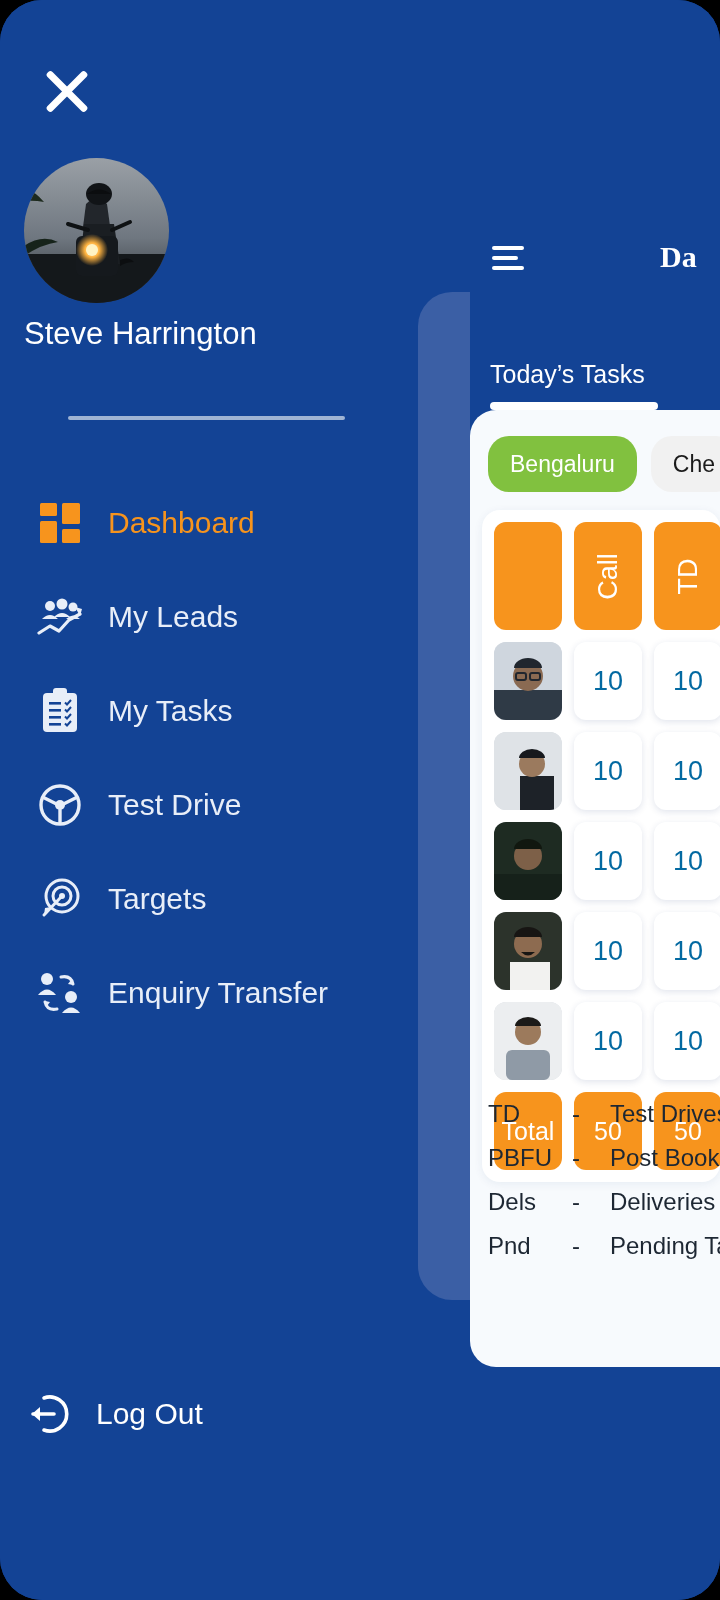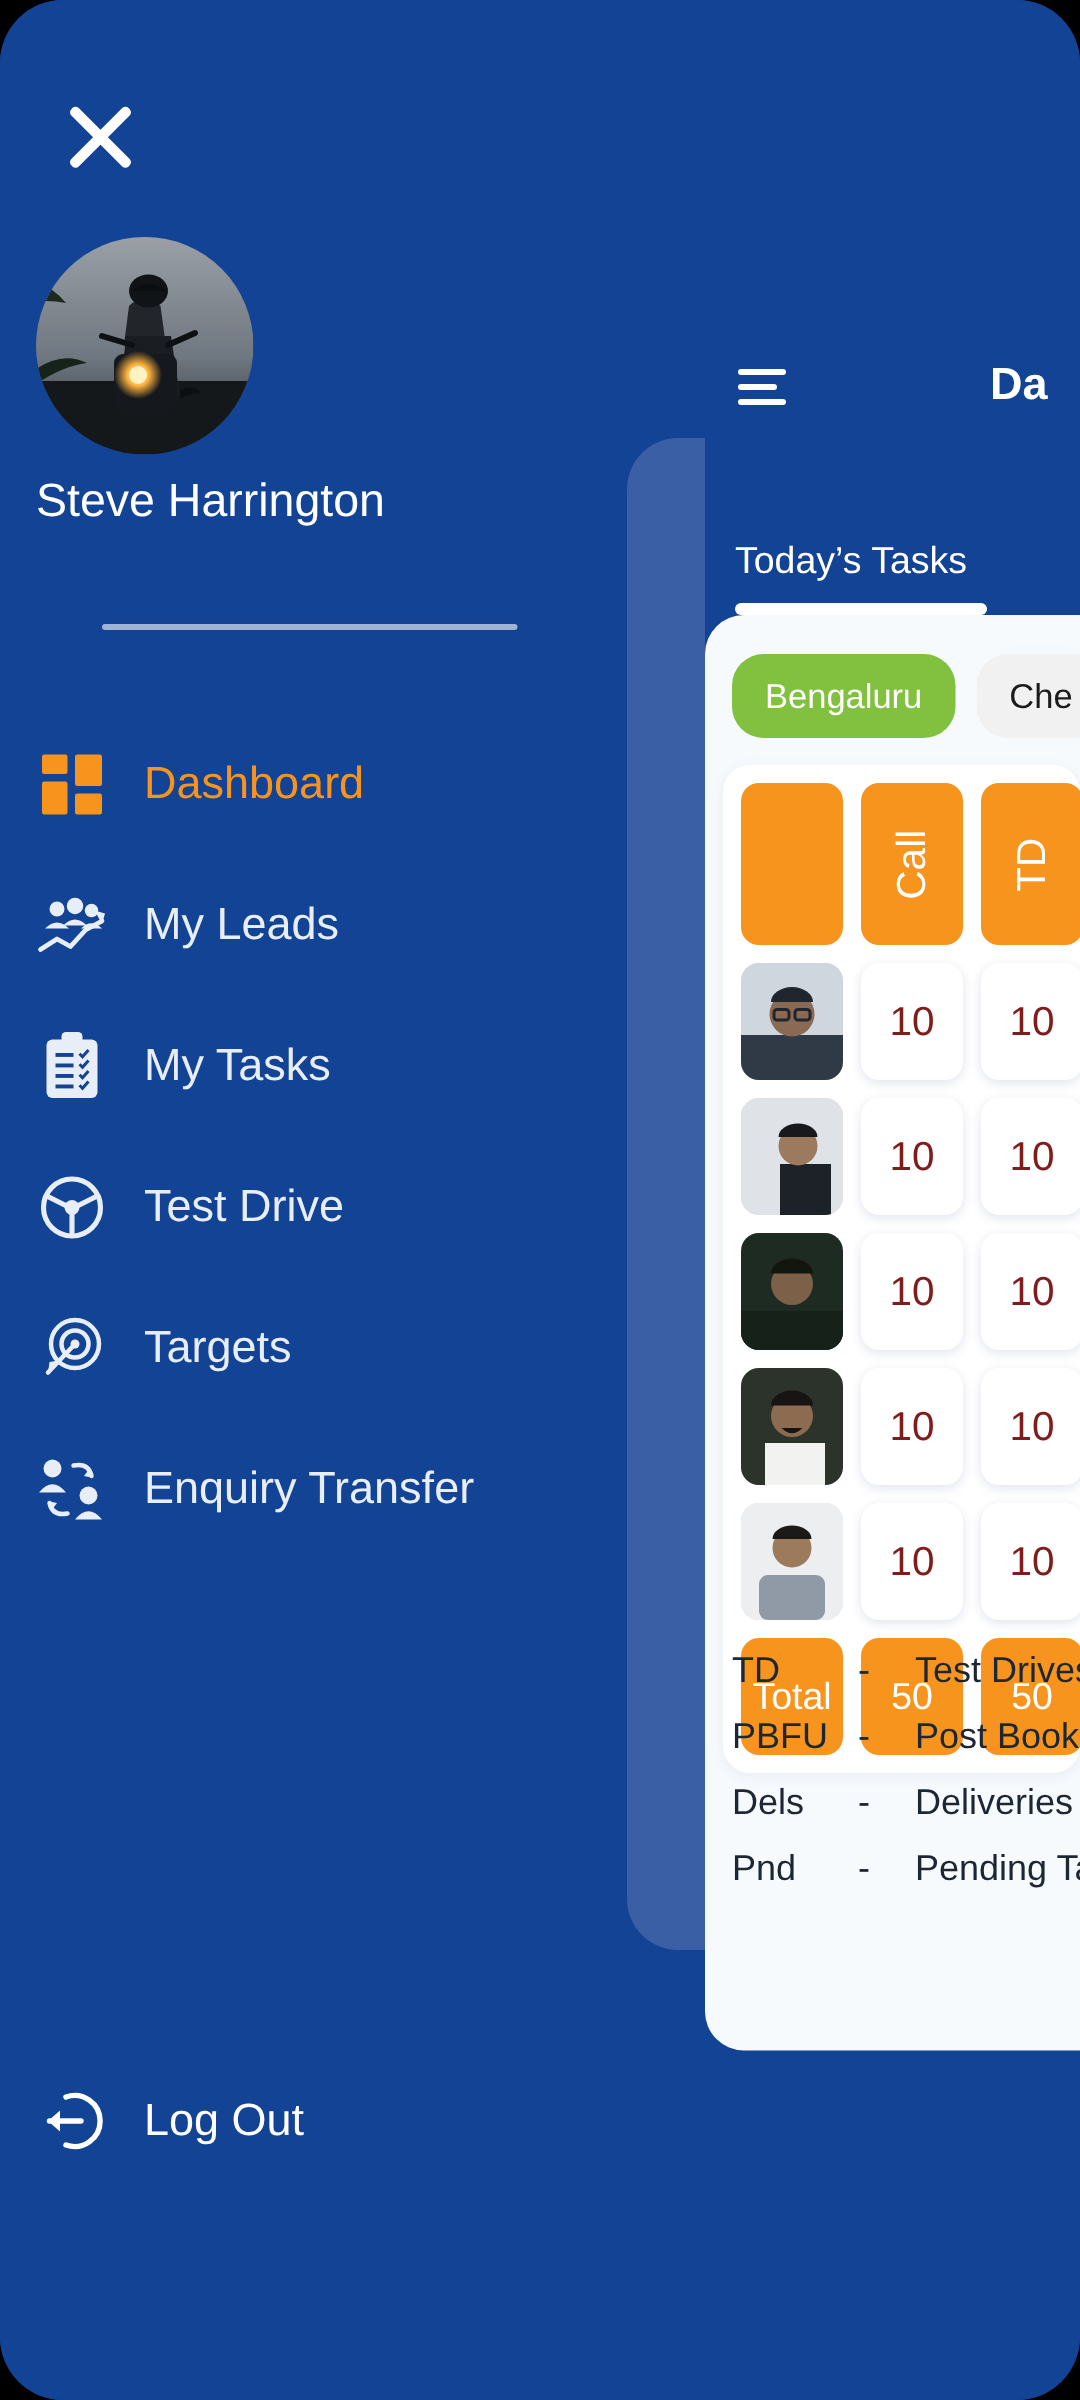--- a/index.html
+++ b/index.html
@@ -25,21 +25,21 @@
     position:absolute; left:22px; top:246px; width:34px; height:26px;
   }
   .hamburger span {
     display:block; height:4px; background:#fff; border-radius:2px; margin-bottom:6px;
   }
   .hamburger span:nth-child(1){ width:32px; }
   .hamburger span:nth-child(2){ width:26px; }
   .hamburger span:nth-child(3){ width:32px; }
   .dash-title {
     position:absolute; left:190px; top:240px;
-    color:#fff; font-size:30px; font-weight:bold; white-space:nowrap;
+    color:#fff; font-size:30px; font-weight:bold; white-space:nowrap;font-family:Liberation Serif, serif;
   }
   .welcome {
     position:absolute; left:20px; top:302px;
     color:#fff; font-size:30px; font-weight:500; white-space:nowrap;
   }
   .tab-today {
     position:absolute; left:20px; top:360px;
     color:#fff; font-size:25px; white-space:nowrap;
   }
   .tab-underline {
@@ -66,21 +66,21 @@
     position:absolute; left:12px; top:100px; width:238px;
     background:#fff; border-radius:18px; padding:12px 0 12px 12px;
     box-shadow:0 2px 10px rgba(20,50,110,.07);
   }
   .trow { display:flex; gap:12px; margin-bottom:12px; }
   .trow:last-child{ margin-bottom:0; }
 
   .cell {
     width:68px; height:78px; border-radius:12px;
     display:flex; align-items:center; justify-content:center;
-    font-size:27px; color:#7f1d1d; flex:none;
+    font-size:27px; color:#0369a1; flex:none;
   }
   .cell.head { background:#F7941D; height:108px; color:#fff; }
   .cell.head .rot {
     transform:rotate(-90deg); white-space:nowrap; font-size:27px; color:#fff;
   }
   .cell.val { background:#fff; box-shadow:0 2px 7px rgba(20,50,110,.13); }
   .cell.total { background:#F7941D; color:#fff; font-size:25px; }
   .cell.avatar { background:#d9dde3; padding:0; overflow:hidden; }
   .cell.avatar svg { width:100%; height:100%; display:block; }
 
@@ -114,21 +114,21 @@
 
   .username {
     position:absolute; left:24px; top:316px;
     color:#fff; font-size:31px; font-weight:500; white-space:nowrap;
   }
   .divider {
     position:absolute; left:68px; top:416px; width:277px; height:4px;
     background:#9FB4D4; border-radius:2px;
   }
 
-  .nav { position:absolute; left:0; top:476px; width:470px; }
+  .nav { position:absolute; left:0; top:476px; width:470px;padding-left:12px; }
   .nav-item {
     display:flex; align-items:center; height:94px; padding-left:24px;
   }
   .nav-icon {
     width:48px; height:48px; flex:none; display:flex;
     align-items:center; justify-content:center; margin-right:24px;
   }
   .nav-icon svg { display:block; }
   .nav-label { font-size:30px; color:#E8EEF8; white-space:nowrap; }
   .nav-item.active .nav-label { color:#F7941D; }

